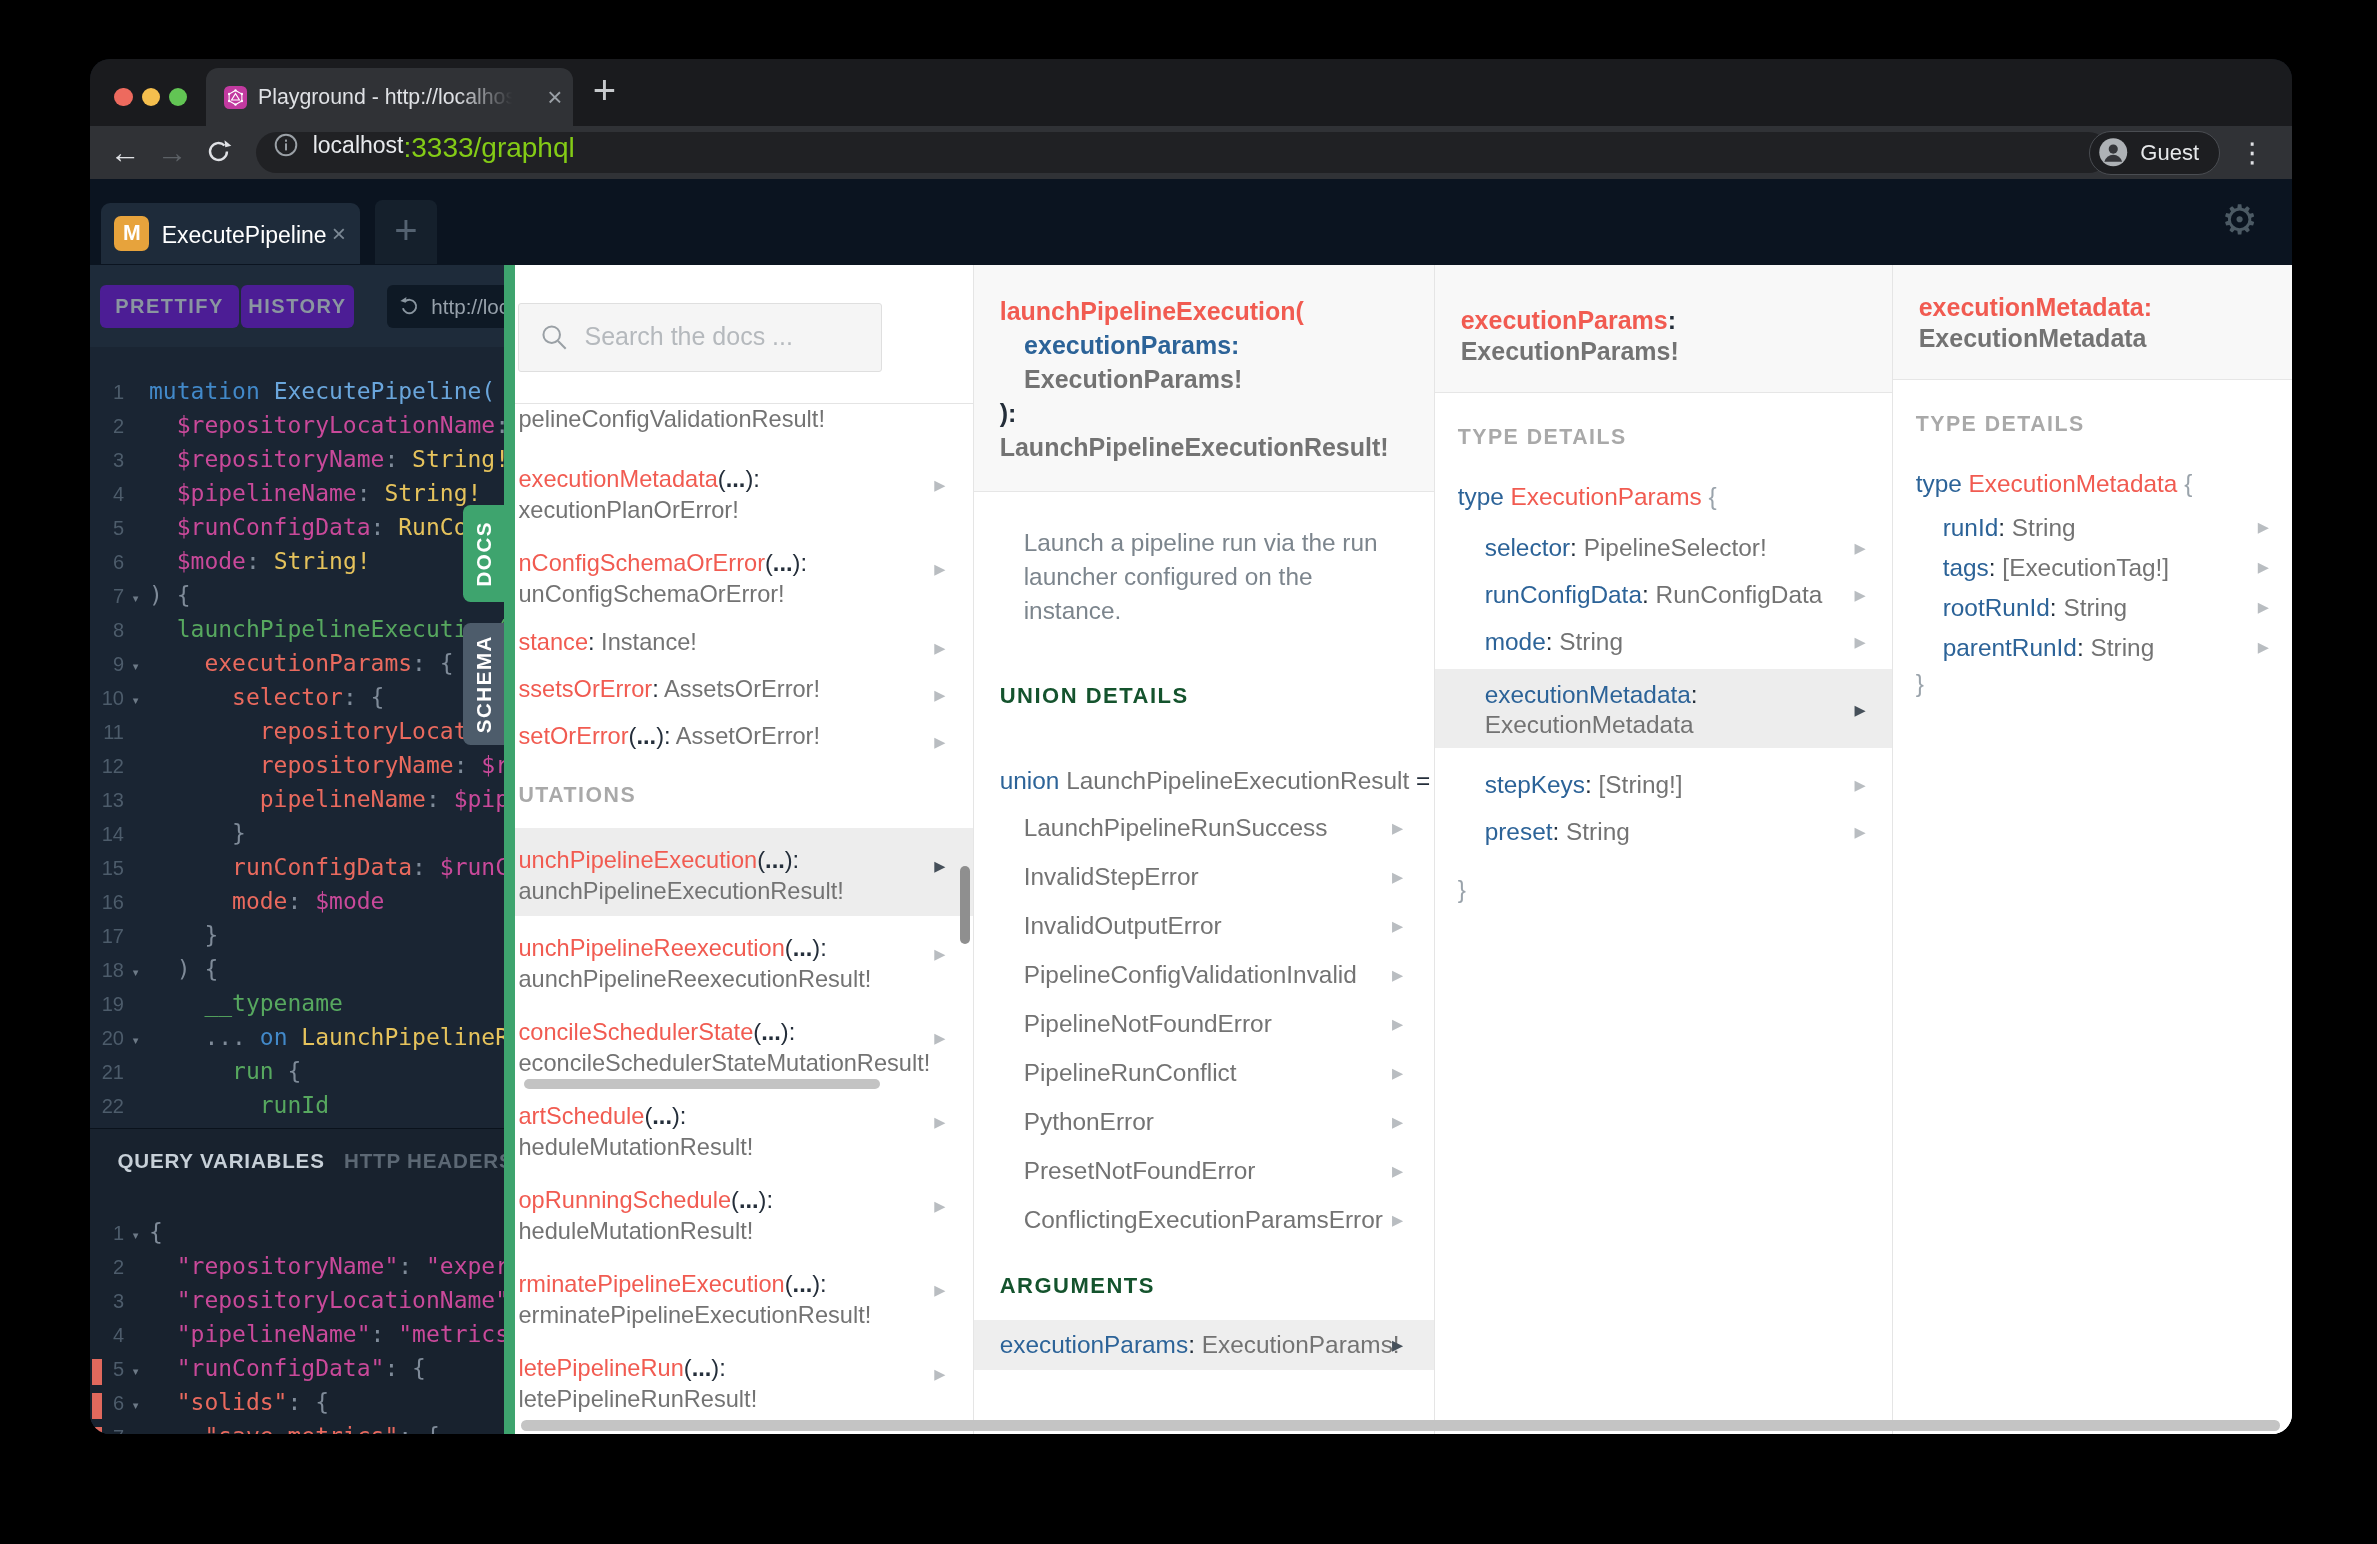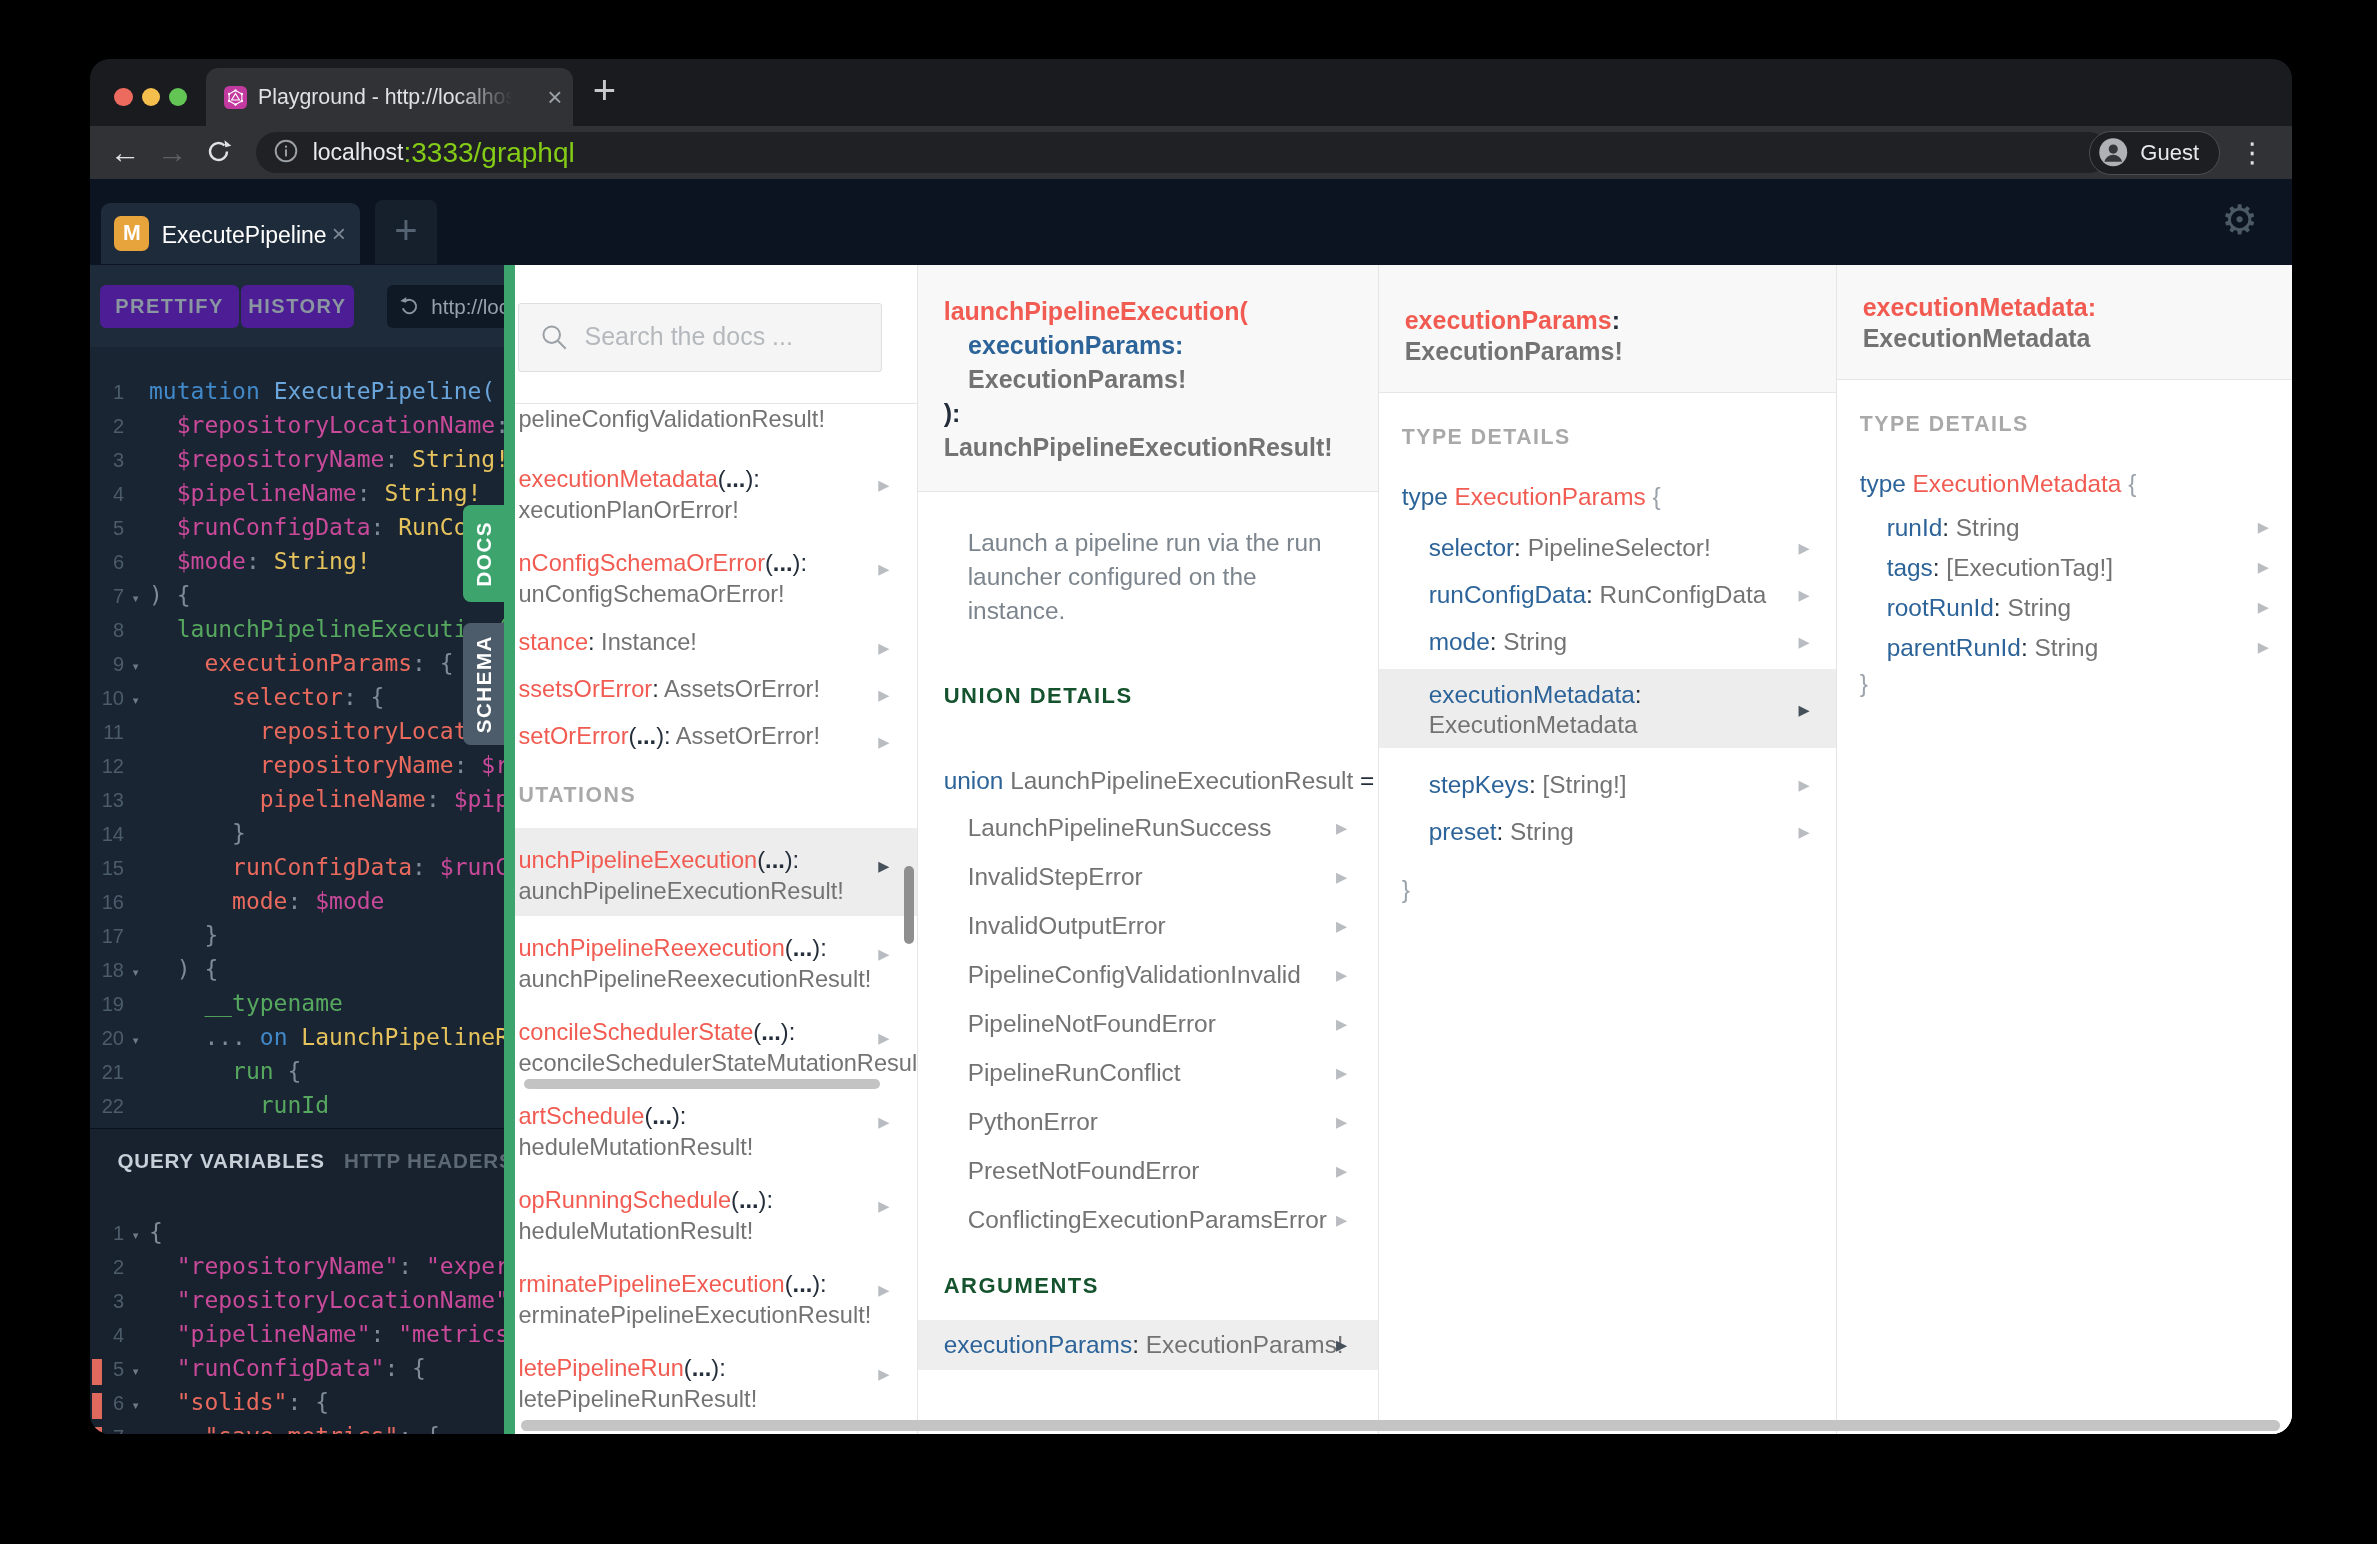--- a/index.html
+++ b/index.html
@@ -19,21 +19,21 @@
   .btab-title{position:absolute;left:52px;top:17px;font-size:21.3px;color:#dfe1e5;white-space:nowrap;width:259px;overflow:hidden}
   .btab-fade{position:absolute;left:251px;top:0;width:69px;height:58px;
     background:linear-gradient(90deg,rgba(48,50,54,0),#303236 80%)}
   .btab-close{position:absolute;right:10.7px;top:13.7px;font-size:26px;color:#9aa0a6}
   .newtab{position:absolute;left:493px;top:10.7px;width:43px;height:43px;color:#c7cacd;font-size:40px;
     line-height:40px;text-align:center}
   .btoolbar{position:absolute;left:0;top:67px;right:0;height:53px;background:#303236;}
   .nav{position:absolute;top:9.1px;font-size:30.5px;color:#dfe1e5;line-height:34px}
   .nav.fwd{color:#5c6166}
   .urlpill{position:absolute;left:166px;top:6.1px;right:183px;height:41px;border-radius:20.6px;background:#202124;
-    display:flex;align-items:center}
+    display:flex;align-items:flex-start}
   .url-host{font-size:23px;color:#e8eaed}.url-rest{font-size:28px;color:#84cc16}
   .guest{position:absolute;right:72px;top:4.6px;height:44px;border-radius:22px;background:#1d1e21;
     border:1.5px solid #4a4d52;display:flex;align-items:center;padding:0 20px 0 7.6px;gap:12.2px}
   .guest span{color:#e6e8ea;font-size:22px}
   .kebab{position:absolute;right:26px;top:10.7px;font-size:27.4px;color:#dfe1e5}
 
   
   .pg-topbar{position:absolute;left:0;top:120px;right:0;height:85px;background:#0b1420}
   .pg-tab{position:absolute;left:10.7px;top:24.4px;width:259px;height:61px;background:#1e2b3a;border-radius:9.1px 9.1px 0 0}
   .mbadge{position:absolute;left:13.7px;top:13px;width:35px;height:35px;border-radius:6.9px;background:#e7a33c;
@@ -71,21 +71,21 @@
   
   .docs{flex:1;position:relative;background:#fff}
   .greenstrip{position:absolute;left:0;top:0;bottom:0;width:10.7px;background:#3ea46e;z-index:3}
   .side-tab{position:absolute;left:-41px;width:41px;z-index:4;color:#fff;font-weight:bold;font-size:20.6px;
     letter-spacing:1.5px;border-radius:7.6px 0 0 7.6px;display:flex;align-items:center;justify-content:center}
   .side-tab span{writing-mode:vertical-rl;transform:rotate(180deg)}
   .tab-docs{top:240px;height:97px;background:#3ea46e}
   .tab-schema{top:358px;height:122px;background:#4d5c6b}
   .cols{position:absolute;left:10.7px;top:0;right:0;bottom:0;display:flex}
   .col{position:relative;border-right:1.5px solid #e5e5e5;overflow:hidden;background:#fff}
-  .col1{width:403px}.col2{width:461px}.col3{width:458px}.col4{flex:1;border-right:none}
+  .col1{width:459px}.col2{width:461px}.col3{width:458px}.col4{flex:1;border-right:none}
 
   .search-wrap{height:139px;border-bottom:1.5px solid #e4e4e4;position:relative}
   .search-box{position:absolute;left:3.8px;top:38px;width:364px;height:69px;background:#f5f5f5;
     border:1.5px solid #dfdfdf;border-radius:3px}
   .search-box input{position:absolute;left:65px;top:0;width:289px;height:65px;border:none;outline:none;
     background:transparent;font-size:25px;color:#444;font-family:"Liberation Sans",sans-serif}
   .search-box input::placeholder{color:#b5b9bd}
   .mag{position:absolute;left:20px;top:18.3px}
 
   .r-partial{height:43px;padding:1.5px 0 0 3.8px;font-size:23.6px;overflow:hidden}

